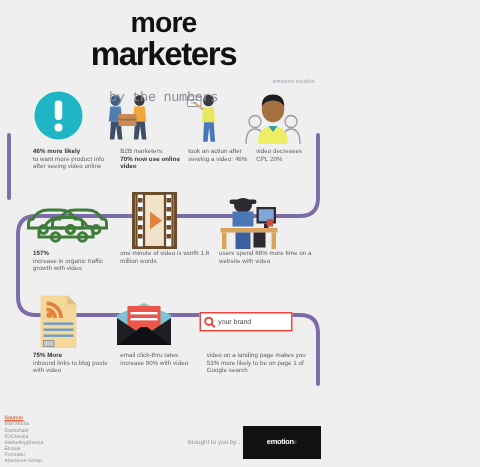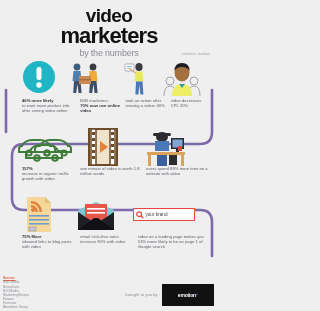--- a/index.html
+++ b/index.html
@@ -9,21 +9,21 @@
     font-family:"Liberation Sans",sans-serif;
     overflow:hidden;
     position:relative;
   }
   .page{position:relative;width:218px;height:311px;background:#efeff0;overflow:hidden;}
 
   
   .header{padding-top:7px;text-align:center;position:relative;z-index:5;}
   .t1{font-size:19px;font-weight:bold;letter-spacing:-0.6px;color:#111;line-height:18px;}
   .t2{font-size:22px;font-weight:bold;letter-spacing:-0.9px;color:#111;line-height:21px;}
-  .t3{font-size:9px;color:#8d8d96;line-height:12px;margin-top:1px;letter-spacing:-0.2px;}
+  .t3{font-size:9px;color:#8d8d96;line-height:12px;margin-top:13px;letter-spacing:-0.2px;font-family:Liberation Mono, monospace;}
   .brandline{position:absolute;right:8px;top:52px;font-size:3.6px;color:#9a9aa8;letter-spacing:0.2px;}
 
   
   .snake{position:absolute;left:0;top:88px;width:218px;height:175px;z-index:1;}
 
   
   .row{position:absolute;left:0;width:218px;z-index:4;}
   .icons{position:relative;height:38px;}
   .cells{display:flex;padding:0 6px;box-sizing:border-box;}
   .cell{box-sizing:border-box;padding-right:3px;}
@@ -57,21 +57,21 @@
         display:flex;align-items:center;justify-content:center;}
   .logo span{color:#fff;font-size:5px;font-weight:bold;letter-spacing:-0.2px;}
   .logo sup{color:#8f7fd0;font-size:3px;}
 </style>
 </head>
 <body>
 
 <div class="page">
 
   <div class="header">
-    <div class="t1">video</div>
+    <div class="t1">more</div>
     <div class="t2">marketers</div>
     <div class="t3">by the numbers</div>
   </div>
   <div class="brandline">emotion studios</div>
 
   <svg class="snake" viewBox="0 0 218 175">
     <path d="M 212 2 L 212 44 Q 212 56 200 56 L 24 56 Q 12 56 12 68 L 12 110 Q 12 122 24 122 L 200 122 Q 212 122 212 134 L 212 168" fill="none" stroke="#7d6aa8" stroke-width="2.6" stroke-linecap="round"></path>
     <path d="M 6 2 L 6 44" fill="none" stroke="#7d6aa8" stroke-width="2.6" stroke-linecap="round"></path>
   </svg>
 

